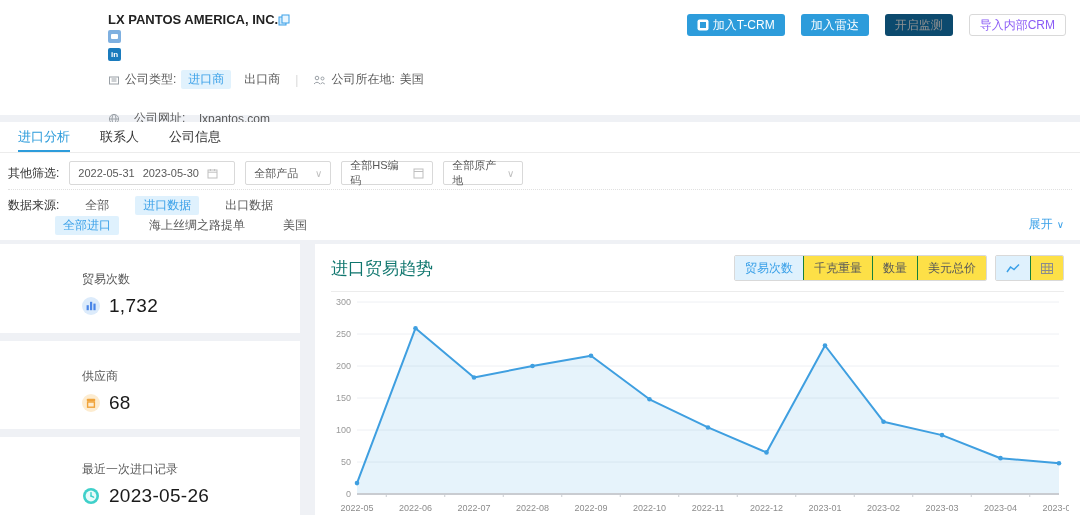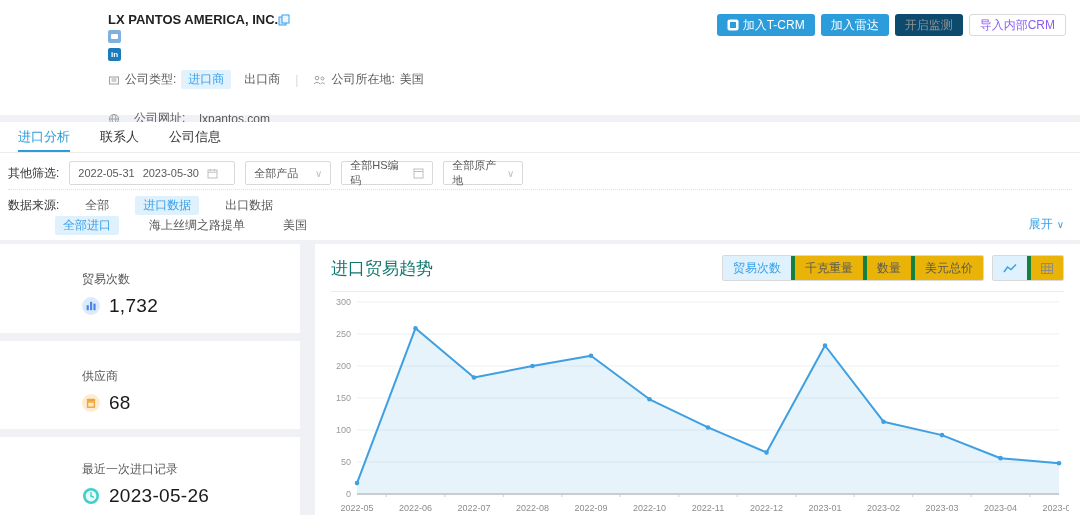--- a/index.html
+++ b/index.html
@@ -34,21 +34,21 @@
   .soc1 i { display:block; width:7px; height:5px; background:#fff; border-radius:1px; }
   .soc2 { background:#1a7bbd; color:#fff; font-size:8px; font-weight:bold; font-style:normal; }
   .meta-row { margin-top:9px; display:flex; align-items:center; gap:5px; color:#595959; }
   .tag-imp { background:#e1f2fd; color:#3aa0e8; padding:1px 7px; border-radius:2px; }
   .plain-type { margin-left:8px; }
   .pipe { color:#d9d9d9; margin:0 10px; }
   .web-row { margin-top:21px; display:flex; align-items:center; gap:14px; color:#595959; }
   .dotted { border-bottom:1px dotted #d9d9d9; margin-top:7px; }
   .similar-box { margin-top:6px; width:122px; height:21px; border:1px solid #d9d9d9; border-radius:2px;
                  display:flex; align-items:center; justify-content:space-between; padding:0 6px; color:#8c8c8c; font-size:11px; cursor:pointer; background:#fff; }
-  .header-actions { position:absolute; right:14px; top:14px; display:flex; gap:6px; }
+  .header-actions { position:absolute; right:14px; top:14px; display:flex; gap:16px; }
   .btn { height:22px; line-height:22px; padding:0 10px; border-radius:3px; font-size:12px; cursor:pointer; border:none; display:inline-flex; align-items:center; gap:4px; font-family:inherit; }
   .btn-primary { background:#2d9cdb; color:#fff; }
   .btn-disabled { background:#0c4a6e; color:#929292; cursor:default; }
   .btn-outline { background:#fff; border:1px solid #d9d9d9; color:#8b5cf6; }
 
   
   .main-card { left:0; top:122px; width:1080px; height:118px; }
   .tabs { display:flex; padding:0 18px; border-bottom:1px solid #ececec; height:31px; }
   .tab { line-height:29px; font-size:13px; color:#333; margin-right:30px; cursor:pointer; }
   .tab.active { color:#2d9cdb; border-bottom:2px solid #2d9cdb; }
@@ -76,22 +76,22 @@
   .stat3 .stat-label { padding-top:24px; }
   .stat-val-row { margin:7px 0 0 82px; display:flex; align-items:center; gap:9px; }
   .stat-value { font-size:19px; color:#1a1a1a; letter-spacing:.3px; }
 
   
   .chart-panel { left:315px; top:244px; width:765px; height:271px; }
   .cp-head { display:flex; align-items:center; justify-content:space-between; padding:11px 16px 0 16px; }
   .cp-title { font-size:17px; color:#0f766e; }
   .cp-tools { display:flex; gap:8px; }
   .btn-group { display:flex; border:1px solid #d9d9d9; border-radius:2px; overflow:hidden; }
-  .bg-item { padding:0 10px; height:24px; line-height:24px; font-size:12px; color:#595959; background:#eab308;
-             border-left:4px solid #15803d; cursor:pointer; display:flex; align-items:center; }
+  .bg-item { padding:0 10px; height:24px; line-height:24px; font-size:12px; color:#595959; background:#fde047;
+             border-left:1px solid #15803d; cursor:pointer; display:flex; align-items:center; }
   .bg-item:first-child { border-left:none; }
   .bg-item.active { background:#dff1fd; color:#3aa0e8; }
   .cp-divider { margin:10px 16px 0 16px; border-top:1px solid #ececec; }
   .trend-svg { display:block; margin:2px 0 0 14px; }
 </style>
 </head>
 <body>
 
 <section class="card header-card">
 

